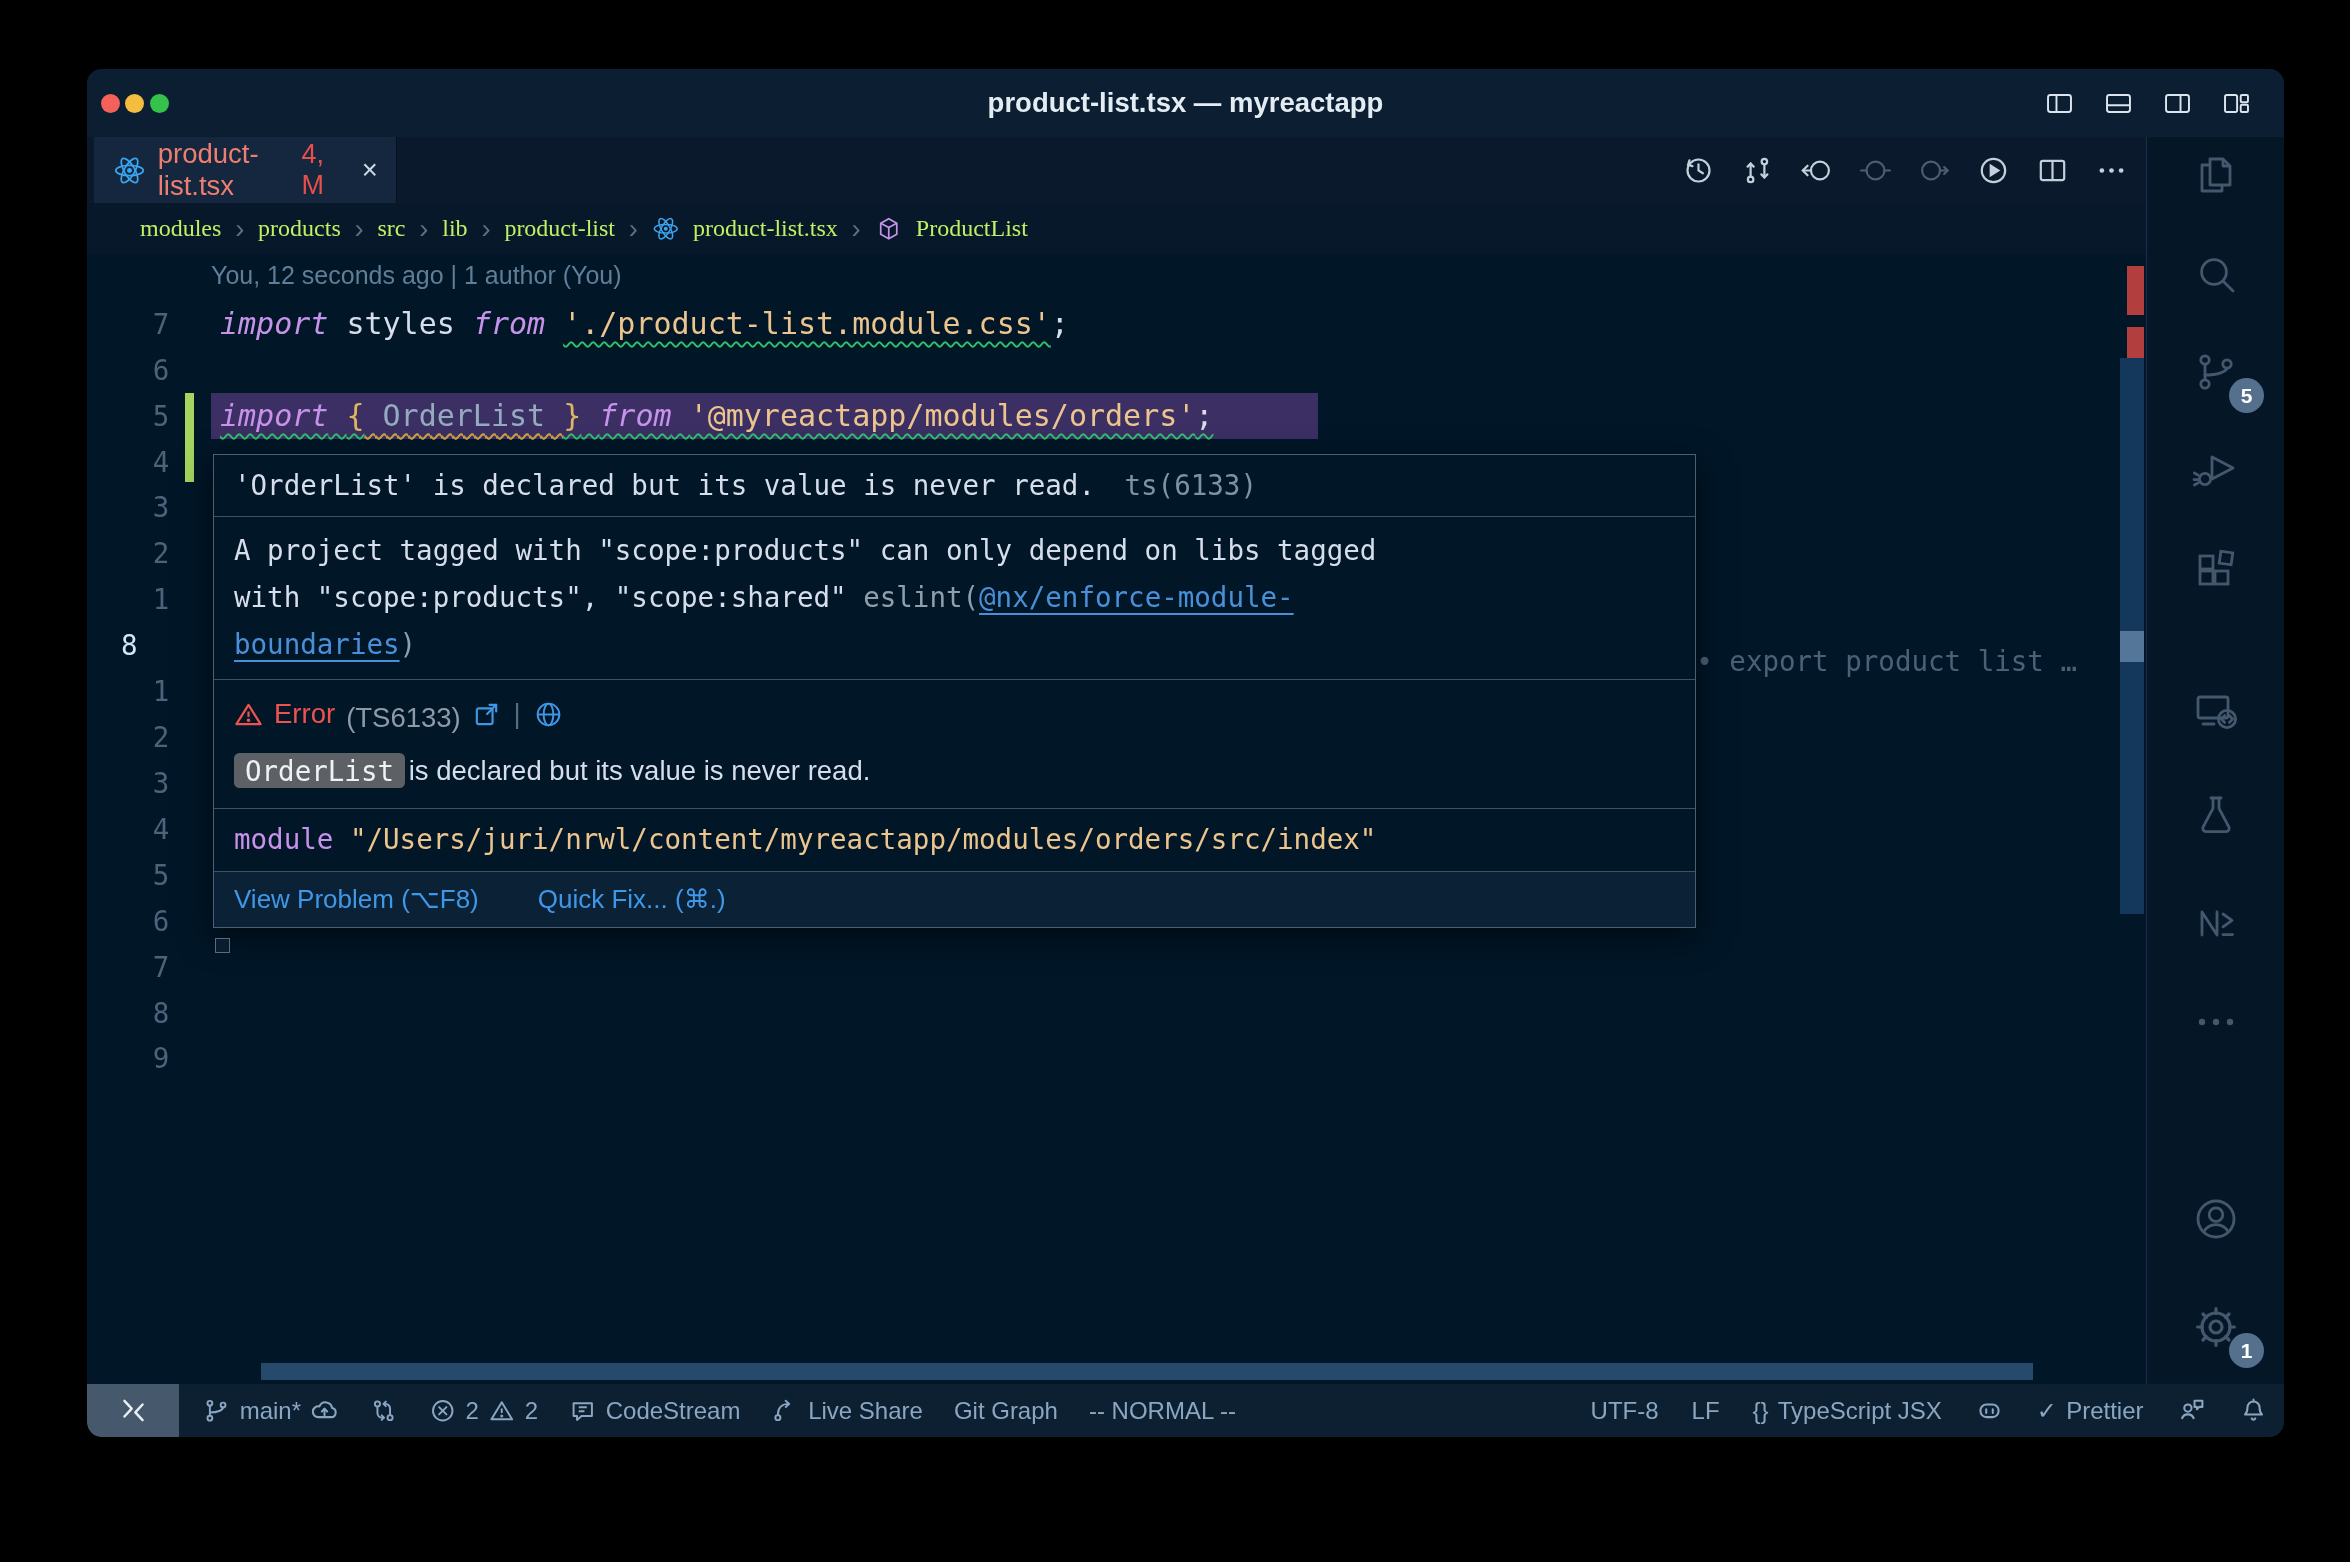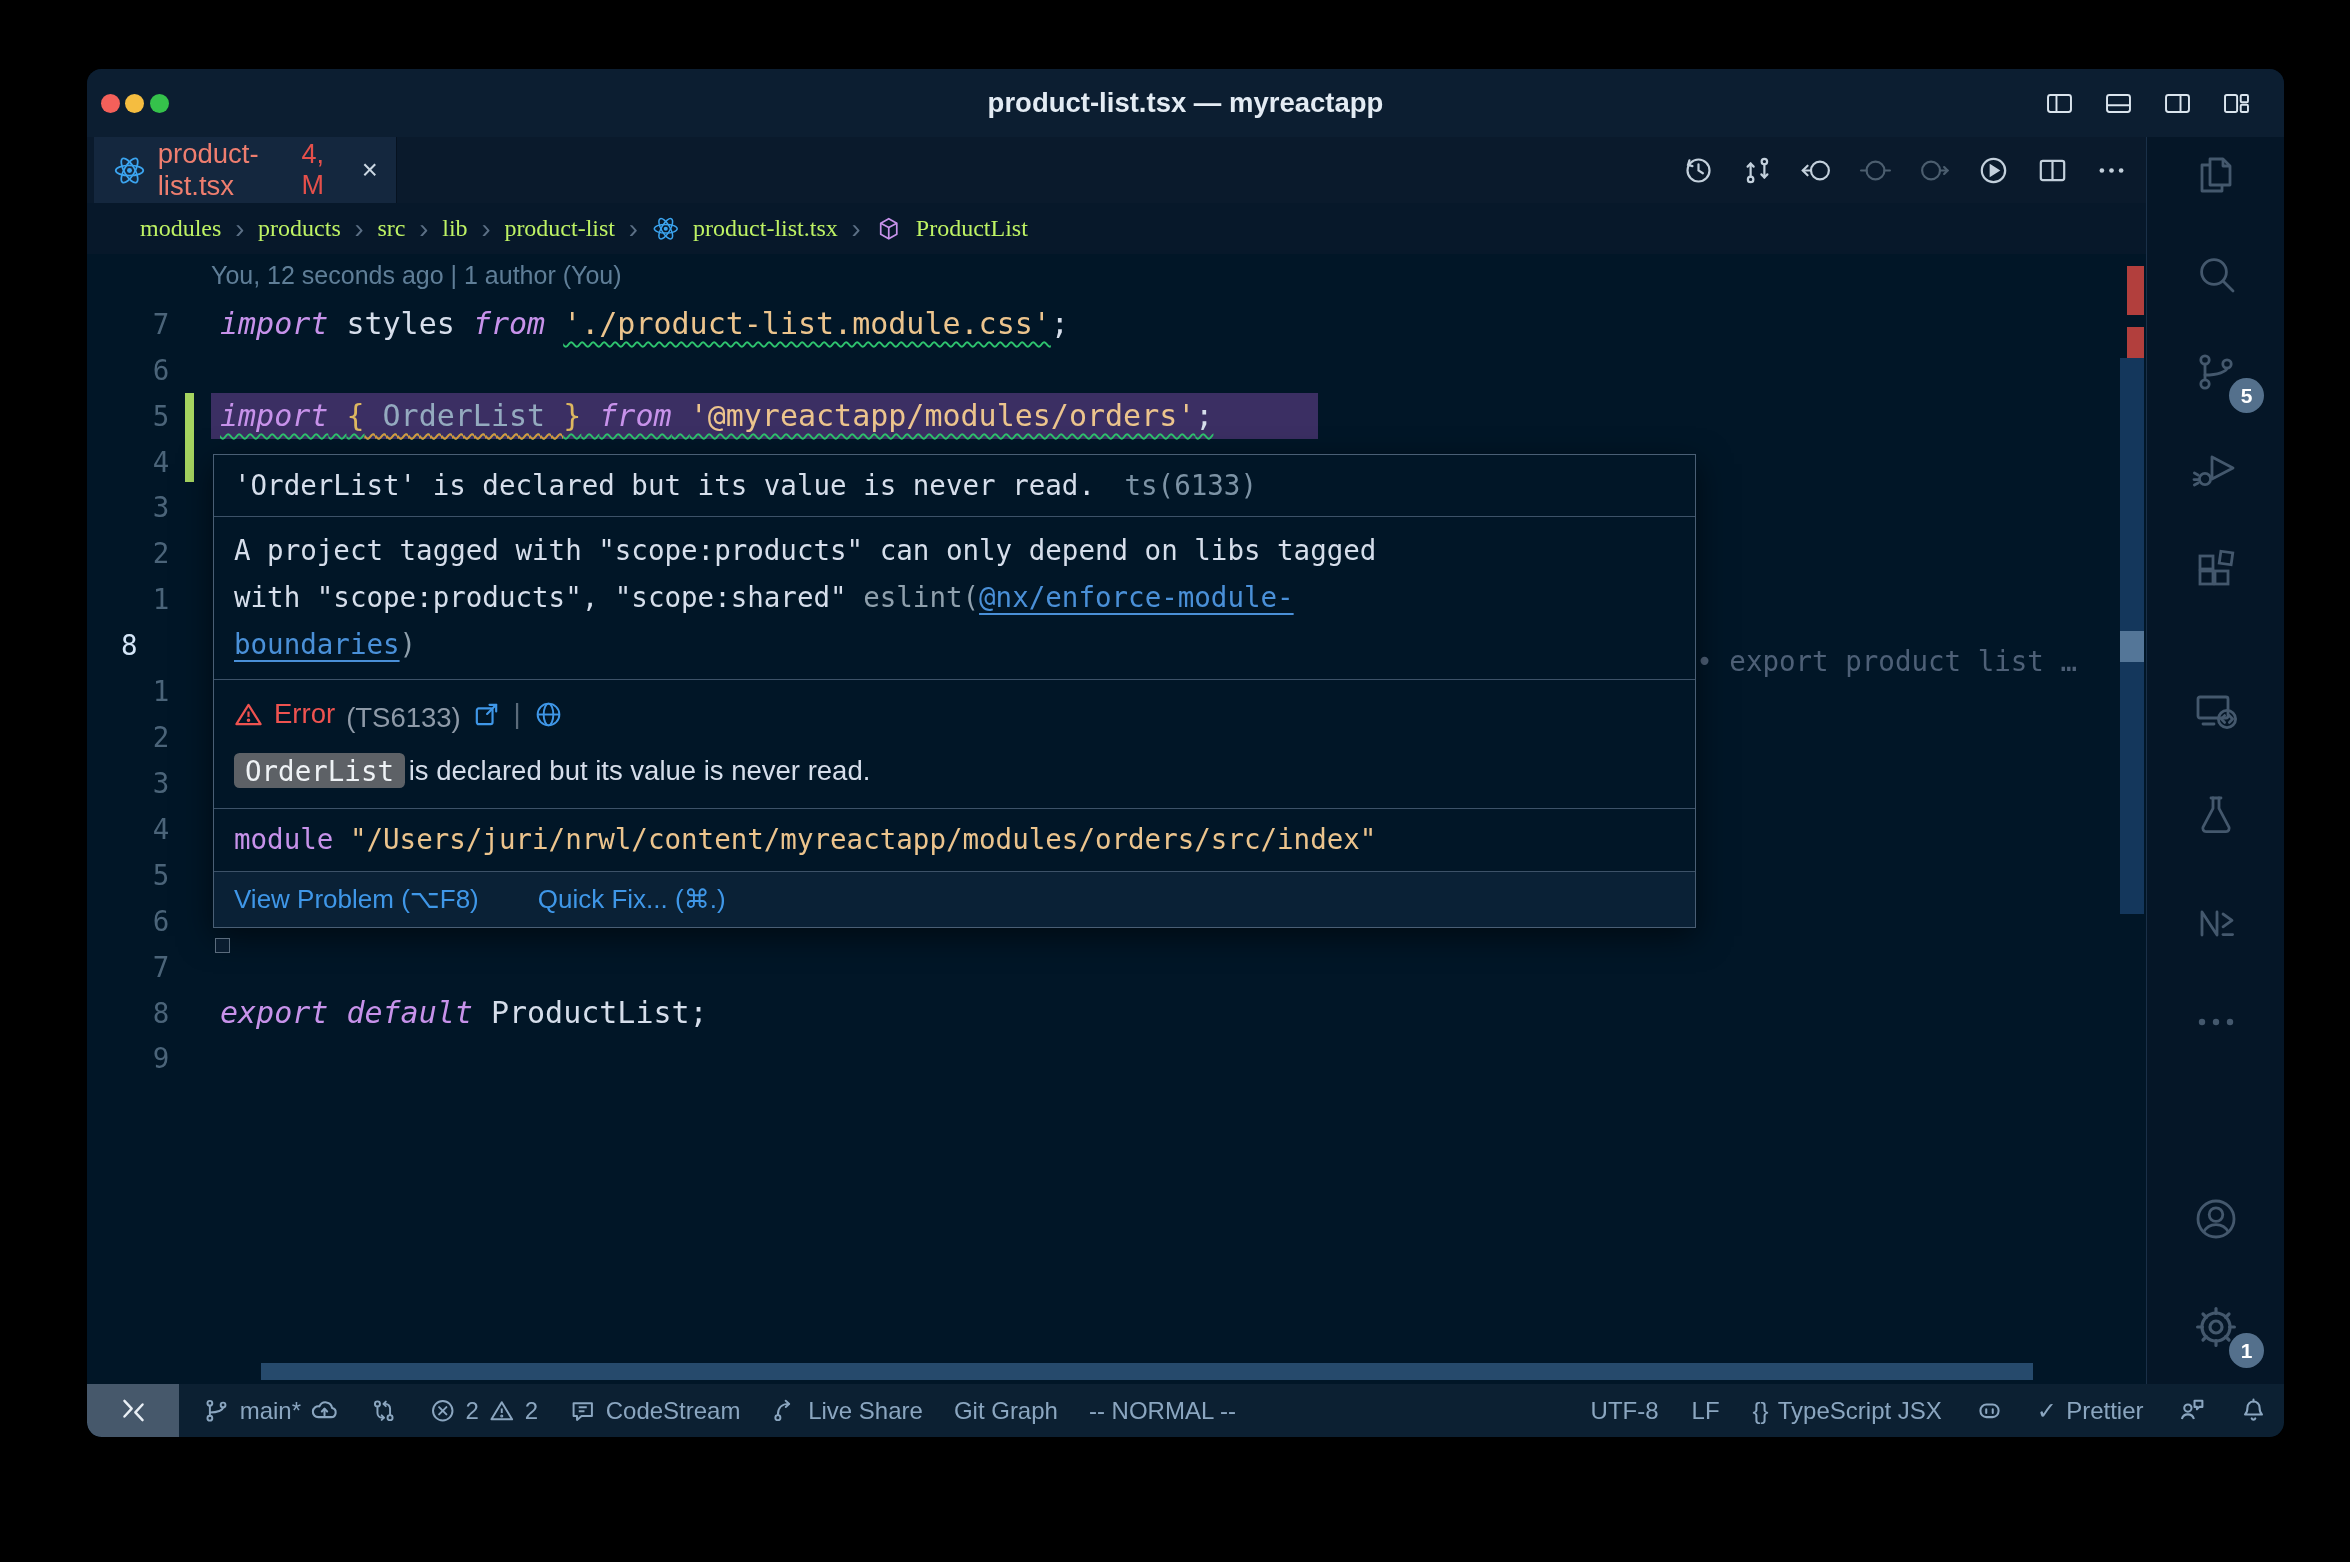--- a/index.html
+++ b/index.html
@@ -267,21 +267,20 @@
 
     <div class="codelens">You, 12 seconds ago | 1 author (You)</div>
 
     <div class="code-row" style="top:47px"><span class="kw">import</span><span> styles </span><span class="kw">from</span><span> </span><span class="str wavy-g">'./product-list.module.css'</span><span>;</span></div>
 
     <div class="line-highlight"></div>
     <div class="code-row" style="top:139px"><span class="wavy-g"><span class="kw">import</span><span> </span><span class="brace">{</span><span class="unused wavy-o"> OrderList </span><span class="brace">}</span><span> </span><span class="kw">from</span><span> </span><span class="str">'@myreactapp/modules/orders'</span><span>;</span></span></div>
 
     <div class="blame-hint">ago • export product list …</div>
 
-    <div class="code-row" style="top:736px"><span class="kw">export</span><span> </span><span class="kw">default</span><span> ProductList;</span></div>
 
     <div class="hscrollbar"></div>
     <div class="ovr" style="left:2040px; top:12px;  width:16.5px; height:49px; background:#b23f3d;"></div>
     <div class="ovr" style="left:2040px; top:73px;  width:16.5px; height:49px; background:#b23f3d;"></div>
     <div class="ovr" style="left:2040px; top:220px; width:16.5px; height:24px; background:#56707e;"></div>
     <div class="ovr" style="left:2033px; top:104px; width:24px; height:556px; background:#14375c;"></div>
     <div class="ovr" style="left:2033px; top:377px; width:24px; height:31px; background:#547698;"></div>
 
     <div class="hover-popup">
       <div class="hp-s1">

